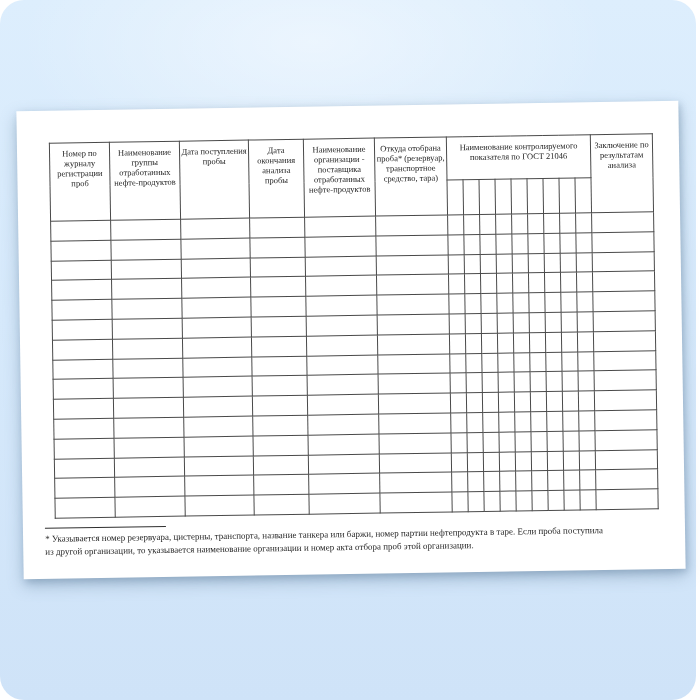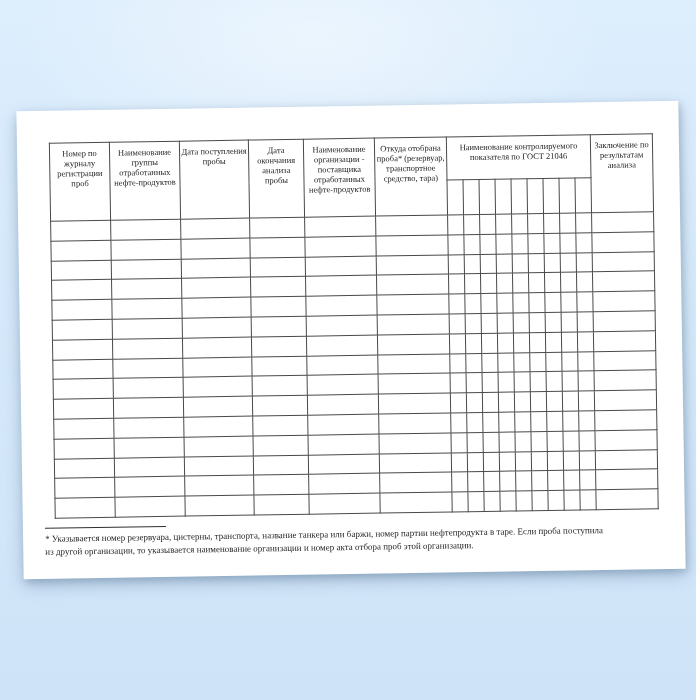--- a/index.html
+++ b/index.html
@@ -7,20 +7,21 @@
     width: 700px; height: 700px;
     overflow: hidden;
     font-family: "Liberation Serif", "DejaVu Serif", serif;
   }
   .scene {
     position: relative;
     width: 696px; height: 700px;
     background:
       radial-gradient(ellipse 420px 200px at 45% 6%, rgba(255,255,255,0.45), rgba(255,255,255,0) 70%),
       linear-gradient(180deg, #ddeefd 0%, #d6e9fb 45%, #cfe3f8 100%);
+    border-radius: 24px;
   }
   .sheet {
     position: absolute;
     left: 20px; top: 106px;
     width: 662px; height: 468px;
     background: #ffffff;
     transform: rotate(-0.9deg);
     transform-origin: 50% 50%;
     box-shadow: 0 6px 16px rgba(96,126,155,0.45), 2px 3px 6px rgba(96,126,155,0.30);
   }

